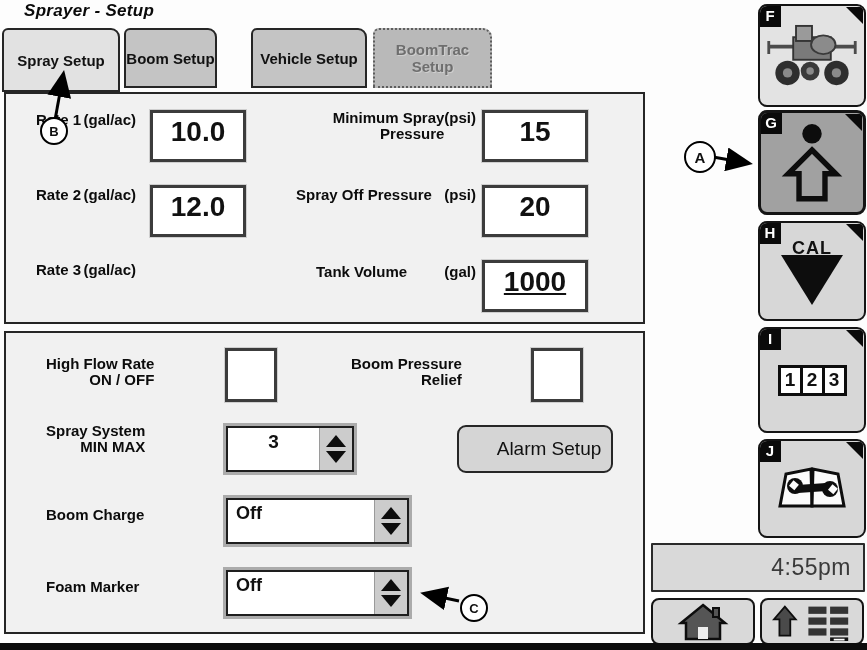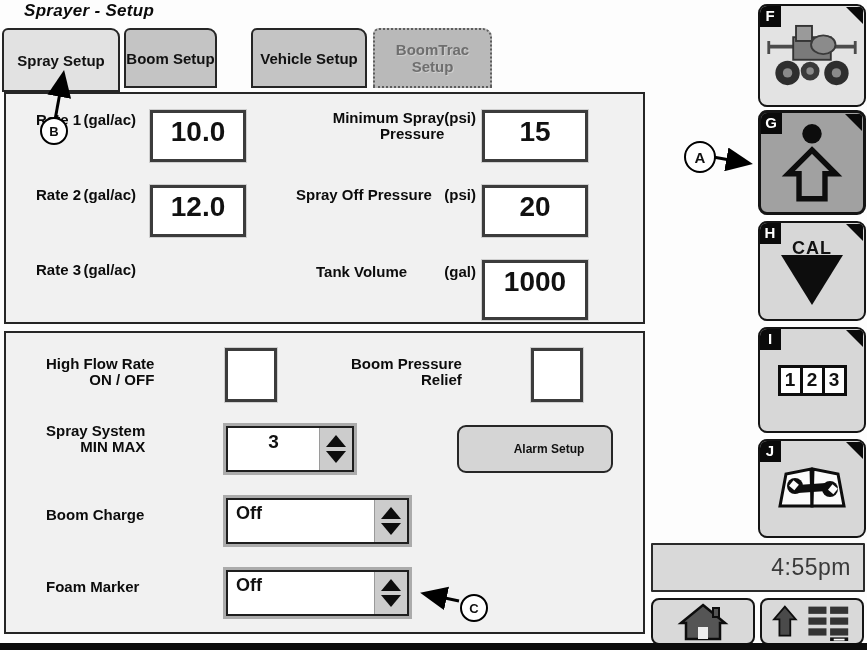--- a/index.html
+++ b/index.html
@@ -59,21 +59,21 @@
     width:32px;background:#cccccc;border-left:1px solid #9a9a9a;
     display:flex;flex-direction:column;align-items:center;justify-content:center;gap:4px;
   }
   .tri-up{width:0;height:0;border-left:10px solid transparent;
     border-right:10px solid transparent;border-bottom:12px solid #0d0d0d;}
   .tri-down{width:0;height:0;border-left:10px solid transparent;
     border-right:10px solid transparent;border-top:12px solid #0d0d0d;}
   .alarm-btn{
     position:absolute;box-sizing:border-box;background:#d5d5d5;
     border:2px solid #262626;border-radius:9px;display:flex;align-items:center;
-    justify-content:center;font-weight:bold;font-size:12px;cursor:default;padding-left:28px;
+    justify-content:center;font-weight:normal;font-size:19px;cursor:default;padding-left:28px;
   }
   
   .skey{
     position:absolute;box-sizing:border-box;background:#d7d7d7;
     border:2px solid #141414;border-radius:9px;display:flex;align-items:center;
     justify-content:center;overflow:hidden;
   }
   .skey.selected{background:#a1a1a1;border-width:3px;}
   .badge{
     position:absolute;left:-1px;top:-1px;width:22px;height:22px;background:#0a0a0a;
@@ -156,21 +156,21 @@
     <div class="labelcol" style="left:290px;top:93px;width:180px;height:50px;">
       <span class="lbl">Spray Off Pressure</span>
       <span class="unit">(psi)</span>
     </div>
     <div class="valuebox" style="left:476px;top:91px;width:106px;height:52px;">20</div>
 
     <div class="labelcol" style="left:310px;top:170px;width:160px;height:46px;">
       <span class="lbl">Tank Volume</span>
       <span class="unit">(gal)</span>
     </div>
-    <div class="valuebox" style="left:476px;top:166px;width:106px;height:60px;">1000</div>
+    <div class="valuebox" style="left:476px;top:166px;width:106px;height:52px;text-decoration:underline;">1000</div>
   </div>
 
   <div class="panel bottom">
     <div class="labelcol" style="left:40px;top:23px;width:150px;height:32px;">High Flow Rate
 ON / OFF</div>
     <div class="checkbox" style="left:219px;top:15px;width:52px;height:54px;"></div>
 
     <div class="labelcol" style="left:345px;top:23px;width:150px;height:32px;">Boom Pressure
 Relief</div>
     <div class="checkbox" style="left:525px;top:15px;width:52px;height:54px;"></div>

